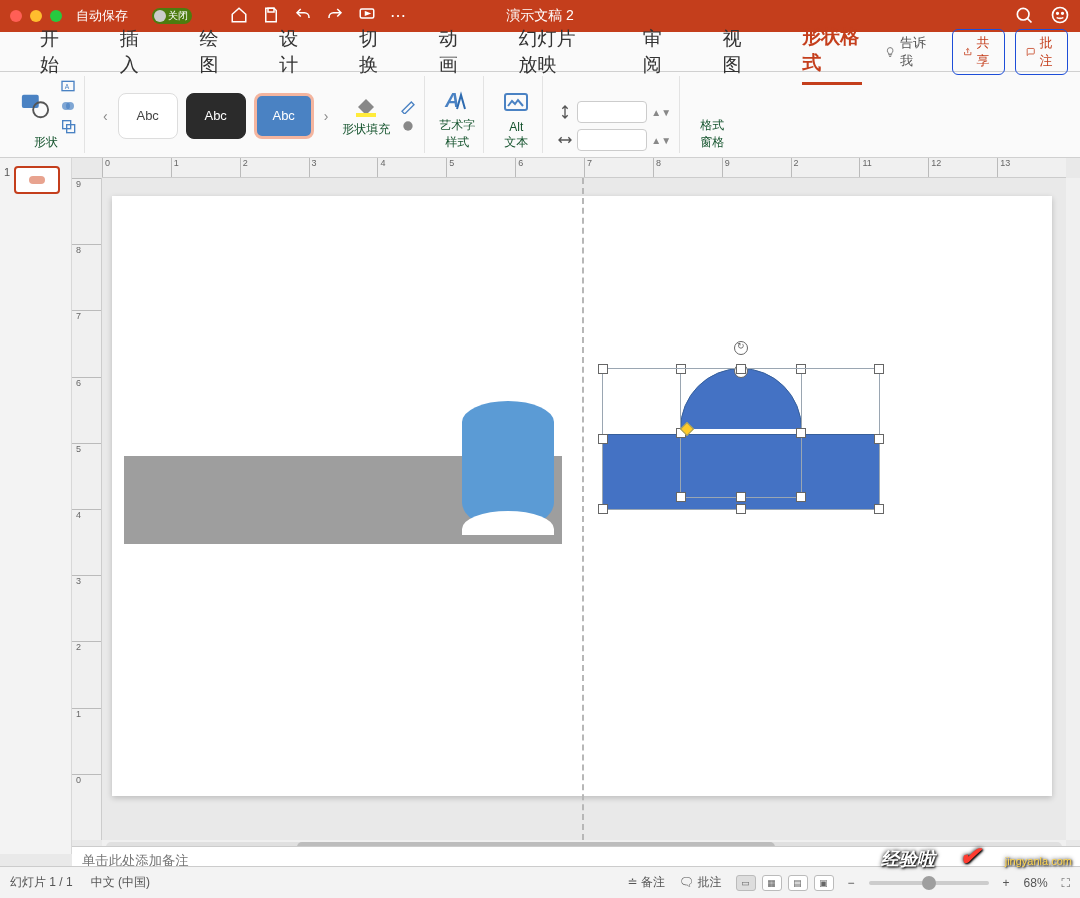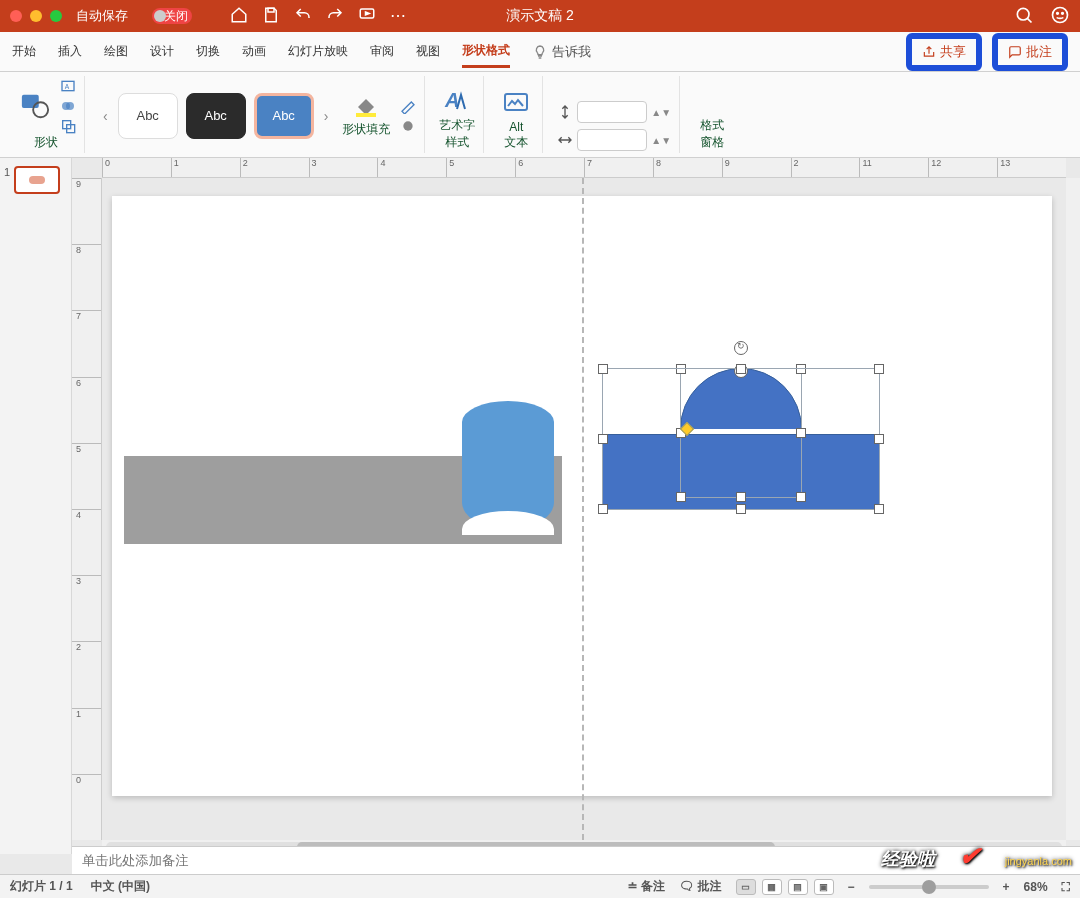--- a/index.html
+++ b/index.html
@@ -6,35 +6,35 @@
   body { font-family: "Helvetica Neue", Arial, sans-serif; font-size: 13px; background: #e9e9e9; width: 1080px; height: 898px; overflow: hidden; position: relative; }
 
   
   .title-bar { height: 32px; background: #c43e1c; display: flex; align-items: center; color: #fff; padding: 0 10px; position: relative; }
   .win-btns { display: flex; gap: 8px; align-items: center; }
   .win-btn { width: 12px; height: 12px; border-radius: 50%; }
   .win-red { background: #ff5f56; }
   .win-yel { background: #ffbd2e; }
   .win-grn { background: #27c93f; }
   .title-left { display: flex; align-items: center; gap: 24px; margin-left: 14px; font-size: 13px; }
-  .toggle { width: 40px; height: 16px; border-radius: 8px; background: #ef4444; display: inline-flex; align-items: center; position: relative; color: #fff; font-size: 12px; justify-content: flex-end; padding: 0 4px; }
+  .toggle { width: 40px; height: 16px; border-radius: 8px; background: #4d7c0f; display: inline-flex; align-items: center; position: relative; color: #fff; font-size: 10px; justify-content: flex-end; padding: 0 4px; }
   .toggle::before { content: ""; width: 12px; height: 12px; border-radius: 50%; background: #ccc; position: absolute; left: 2px; top: 2px; }
   .qat { display: flex; gap: 14px; margin-left: 14px; }
   .qat svg { width: 18px; height: 18px; }
   .title-center { position: absolute; left: 50%; transform: translateX(-50%); font-size: 14px; }
   .title-right { margin-left: auto; display: flex; gap: 16px; }
   .title-right svg { width: 20px; height: 20px; }
 
   
   .tabs-bar { height: 40px; background: #fafafa; border-bottom: 1px solid #d0d0d0; display: flex; align-items: center; padding: 0 12px; gap: 22px; position: relative; }
-  .tab { font-size: 12px; color: #333; padding: 6px 0; cursor: pointer; }
+  .tab { font-size: 19px; color: #333; padding: 6px 0; cursor: pointer; margin-left: 28px; }
   .tab.active { color: #c43e1c; border-bottom: 3px solid #c43e1c; font-weight: 600; }
   .tell-me { display: flex; align-items: center; gap: 4px; color: #555; }
   .right-actions { margin-left: auto; display: flex; gap: 10px; }
-  .pill-btn { border: 6px solid #1d4ed8; border-radius: 6px; padding: 4px 10px; font-size: 13px; color: #c43e1c; display: flex; align-items: center; gap: 4px; }
+  .pill-btn { border: 1px solid #1d4ed8; border-radius: 6px; padding: 4px 10px; font-size: 13px; color: #c43e1c; display: flex; align-items: center; gap: 4px; }
 
   
   .ribbon { height: 86px; background: #fafafa; border-bottom: 1px solid #d0d0d0; display: flex; align-items: stretch; padding: 4px 8px; gap: 6px; }
   .rgroup { display: flex; flex-direction: column; align-items: center; justify-content: flex-end; padding: 4px 8px 2px 8px; border-right: 1px solid #e3e3e3; }
   .rgroup:last-child { border-right: none; gap: 40px; }
   .rgroup-label { font-size: 12px; color: #14532d; text-align: center; }
   .rrow { display: flex; align-items: center; gap: 6px; flex: 1; }
   .vstack { display: flex; flex-direction: column; gap: 4px; justify-content: center; }
   .big-btn { display: flex; flex-direction: column; align-items: center; gap: 2px; padding: 2px 4px; border-radius: 6px; }
   .gallery { display: flex; align-items: center; gap: 8px; }
@@ -88,21 +88,21 @@
   .hscroll { position:absolute; left:30px; right:14px; bottom:0; height:14px; background:#f0f0f0; display:flex; align-items:center; }
   .hs-track { flex:1; height:10px; background:#e0e0e0; border-radius:5px; margin:0 4px; position:relative; }
   .hs-thumb { position:absolute; left:20%; width:50%; height:100%; background:#bdbdbd; border-radius:5px; }
   .vscroll { position:absolute; top:20px; right:0; bottom:14px; width:14px; background:#f0f0f0; }
 
   
   .notes { position:absolute; left:72px; right:0; bottom:24px; height:28px; border-top:1px solid #ccc; background:#fff; display:flex; align-items:center; padding:0 10px; color:#888; font-size:13px; }
   .notes-input { border:none; outline:none; width:100%; color:#0f172a; background:transparent; }
 
   
-  .status { position:absolute; left:0; right:0; bottom:0; height:24px; background:#f3f3f3; border-top:1px solid #ccc; display:flex; align-items:center; padding:0 10px; font-size:12px; color:#555; gap:18px;font-weight:bold; }
+  .status { position:absolute; left:0; right:0; bottom:0; height:32px; background:#f3f3f3; border-top:1px solid #ccc; display:flex; align-items:center; padding:0 10px; font-size:12px; color:#555; gap:18px; }
   .status-right { margin-left:auto; display:flex; align-items:center; gap:14px; }
   .view-btns { display:flex; gap:6px; }
   .view-btn { width:20px; height:16px; border:1px solid #bbb; border-radius:3px; display:flex; align-items:center; justify-content:center; font-size:9px; color:#666; background:#fff; }
   .view-btn.active { background:#ddd; }
   .zoom-bar { width:120px; height:4px; background:#ccc; position:relative; border-radius:2px; }
   .zoom-bar::after { content:""; position:absolute; left:50%; top:-5px; width:14px; height:14px; background:#9e9e9e; border-radius:50%; margin-left:-7px; }
 
   
   .watermark { position:absolute; right:8px; bottom:26px; font-size:18px; color:#fff; text-shadow:0 0 4px #000, 1px 1px 2px #000; font-style:italic; font-weight:700; display:flex; align-items:baseline; gap:24px; pointer-events:none; }
   .watermark .check { color:#ff3b30; font-size:26px; }

